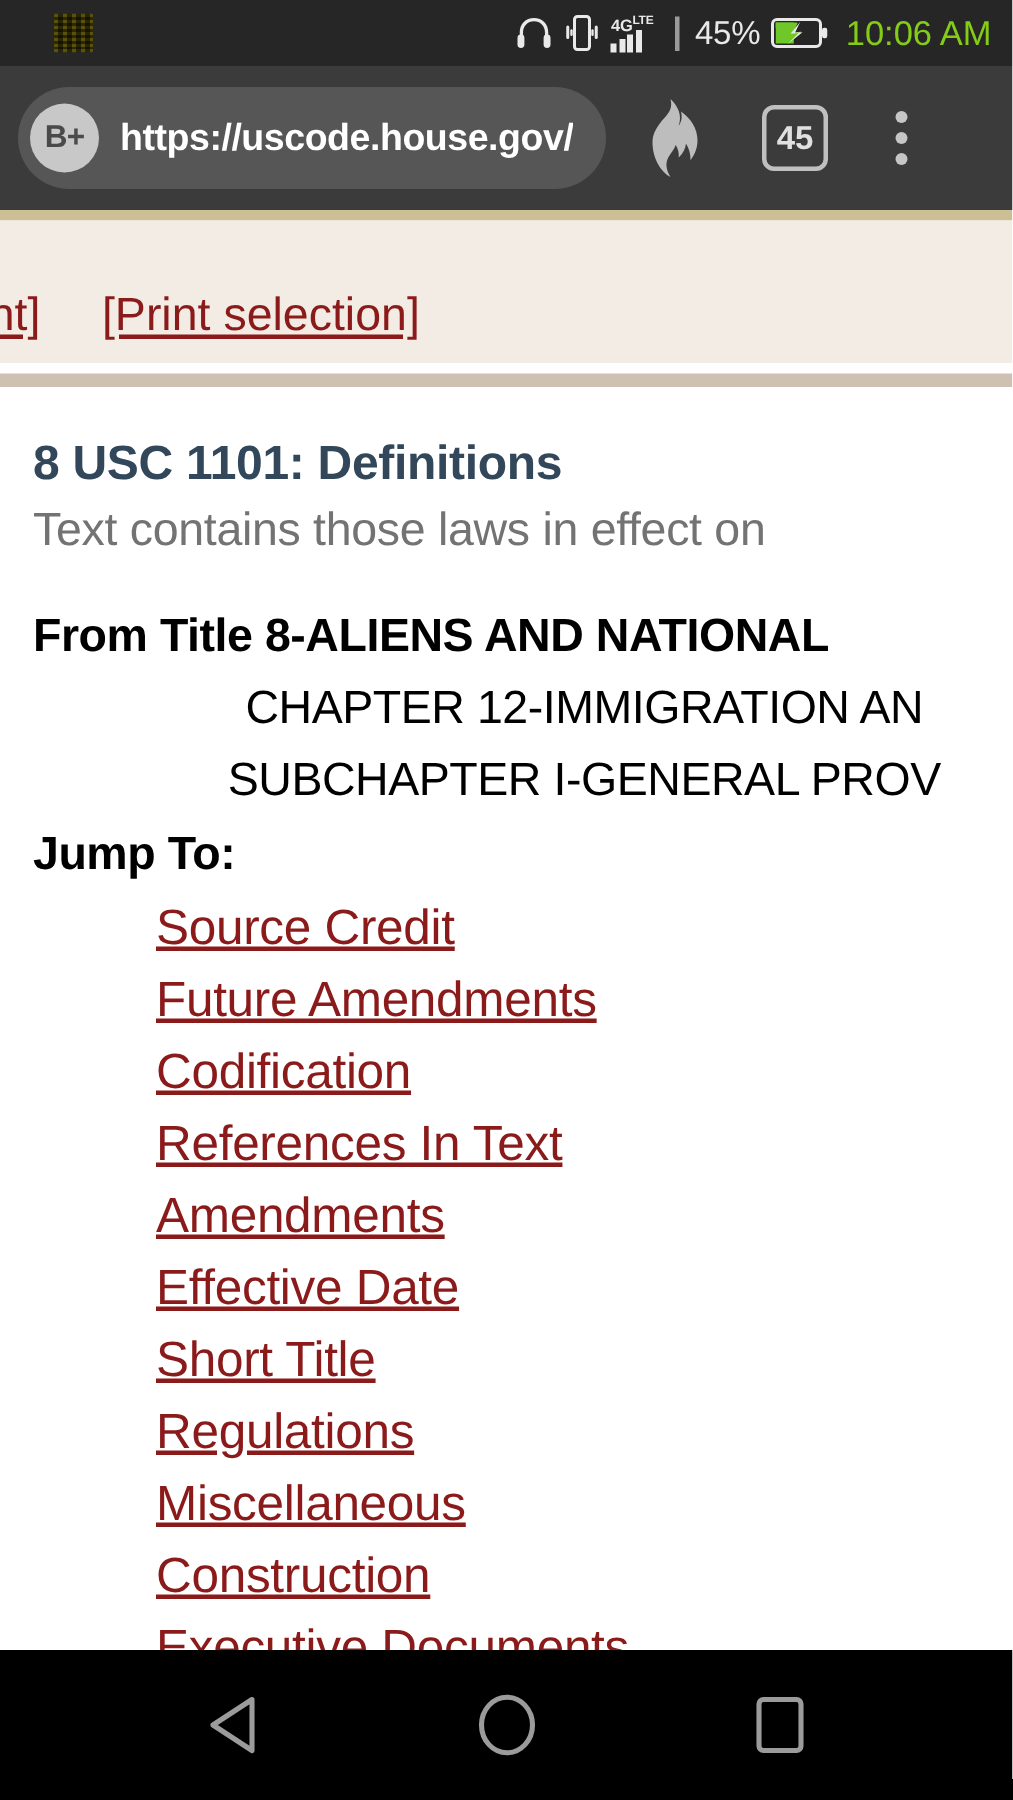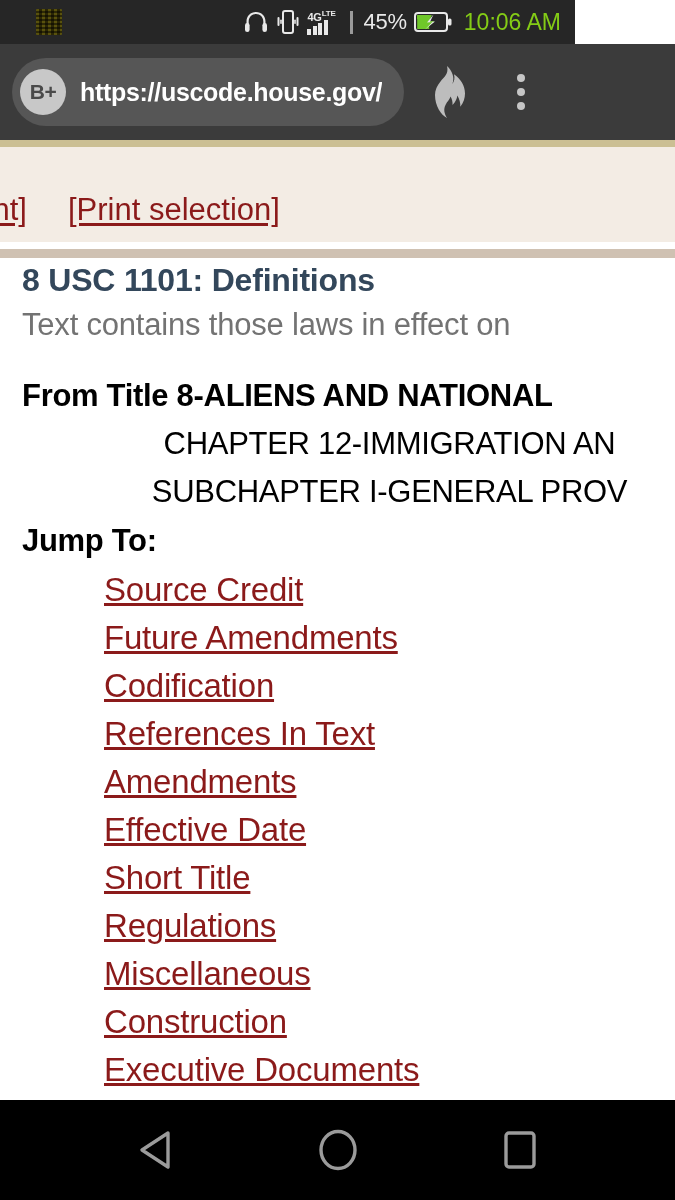--- a/index.html
+++ b/index.html
@@ -13,21 +13,21 @@
 
   #screen {
     position:relative;
     width:675px; height:1200px;
     overflow:hidden;
   }
 
   
   .status-bar {
     position:absolute; top:0; left:0;
-    width:575px; height:44px;
+    width:675px; height:44px;
     background:#262626;
     display:flex; align-items:center;
     padding:16px 14px;
     color:#e8e8e8;
   }
   .status-left { display:flex; align-items:center; flex:1; }
   .notif-icon {
     width:26px; height:26px;
     background:
       repeating-linear-gradient(0deg,#5d5a22 0 2px,#2f2d10 2px 4px),
@@ -119,20 +119,21 @@
     font-size:31px;
   }
   .print-links a {
     color:#8b1a1a; text-decoration:underline;
     text-underline-offset:3px;
     margin-right:41px;
   }
   .white-gap { height:7px; background:#ffffff; }
   .tan-rule  { height:9px; background:#cfc1b2; }
   .content {
+    padding-top:28px;
     padding-left:22px;
     white-space:nowrap;
   }
   .doc-title {
     font-size:32px; font-weight:bold;
     color:#33475b; letter-spacing:-0.2px;
     line-height:44px;
   }
   .doc-subtitle {
     font-size:31px; color:#737373;
@@ -230,20 +231,23 @@
       <span class="bat-badge">B+</span>
       <span class="url-text">https://uscode.house.gov/</span>
     </div>
 
     <div class="toolbar-btn shield-btn">
       <svg width="46" height="56" viewBox="0 0 46 56">
         <path d="M23 2c2 8-3 11-6.5 15.5C13 22 11 26 11 31c0 11 6 20 12 23-3-5-3.5-9-1.5-13 1.7-3.4 4-5.2 5-8.4 1.6 2.8 2.2 5 2 8.4 3-3 4.5-6 4.8-9.4 2.2 3.6 3.2 7.2 3 11.2 3.4-4.2 4.7-9 4.7-13.3 0-8-4.5-14.6-11-19.2 1 4 .3 7-1.6 9.6C31 13 28 6.8 23 2z" fill="#bdbdbd"></path>
       </svg>
     </div>
 
+    <div class="toolbar-btn tabs-btn">
+      <span class="tab-count">45</span>
+    </div>
 
     <div class="toolbar-btn menu-btn">
       <span class="dots">
           <i></i>
           <i></i>
           <i></i>
         </span>
     </div>
   </div>
 

